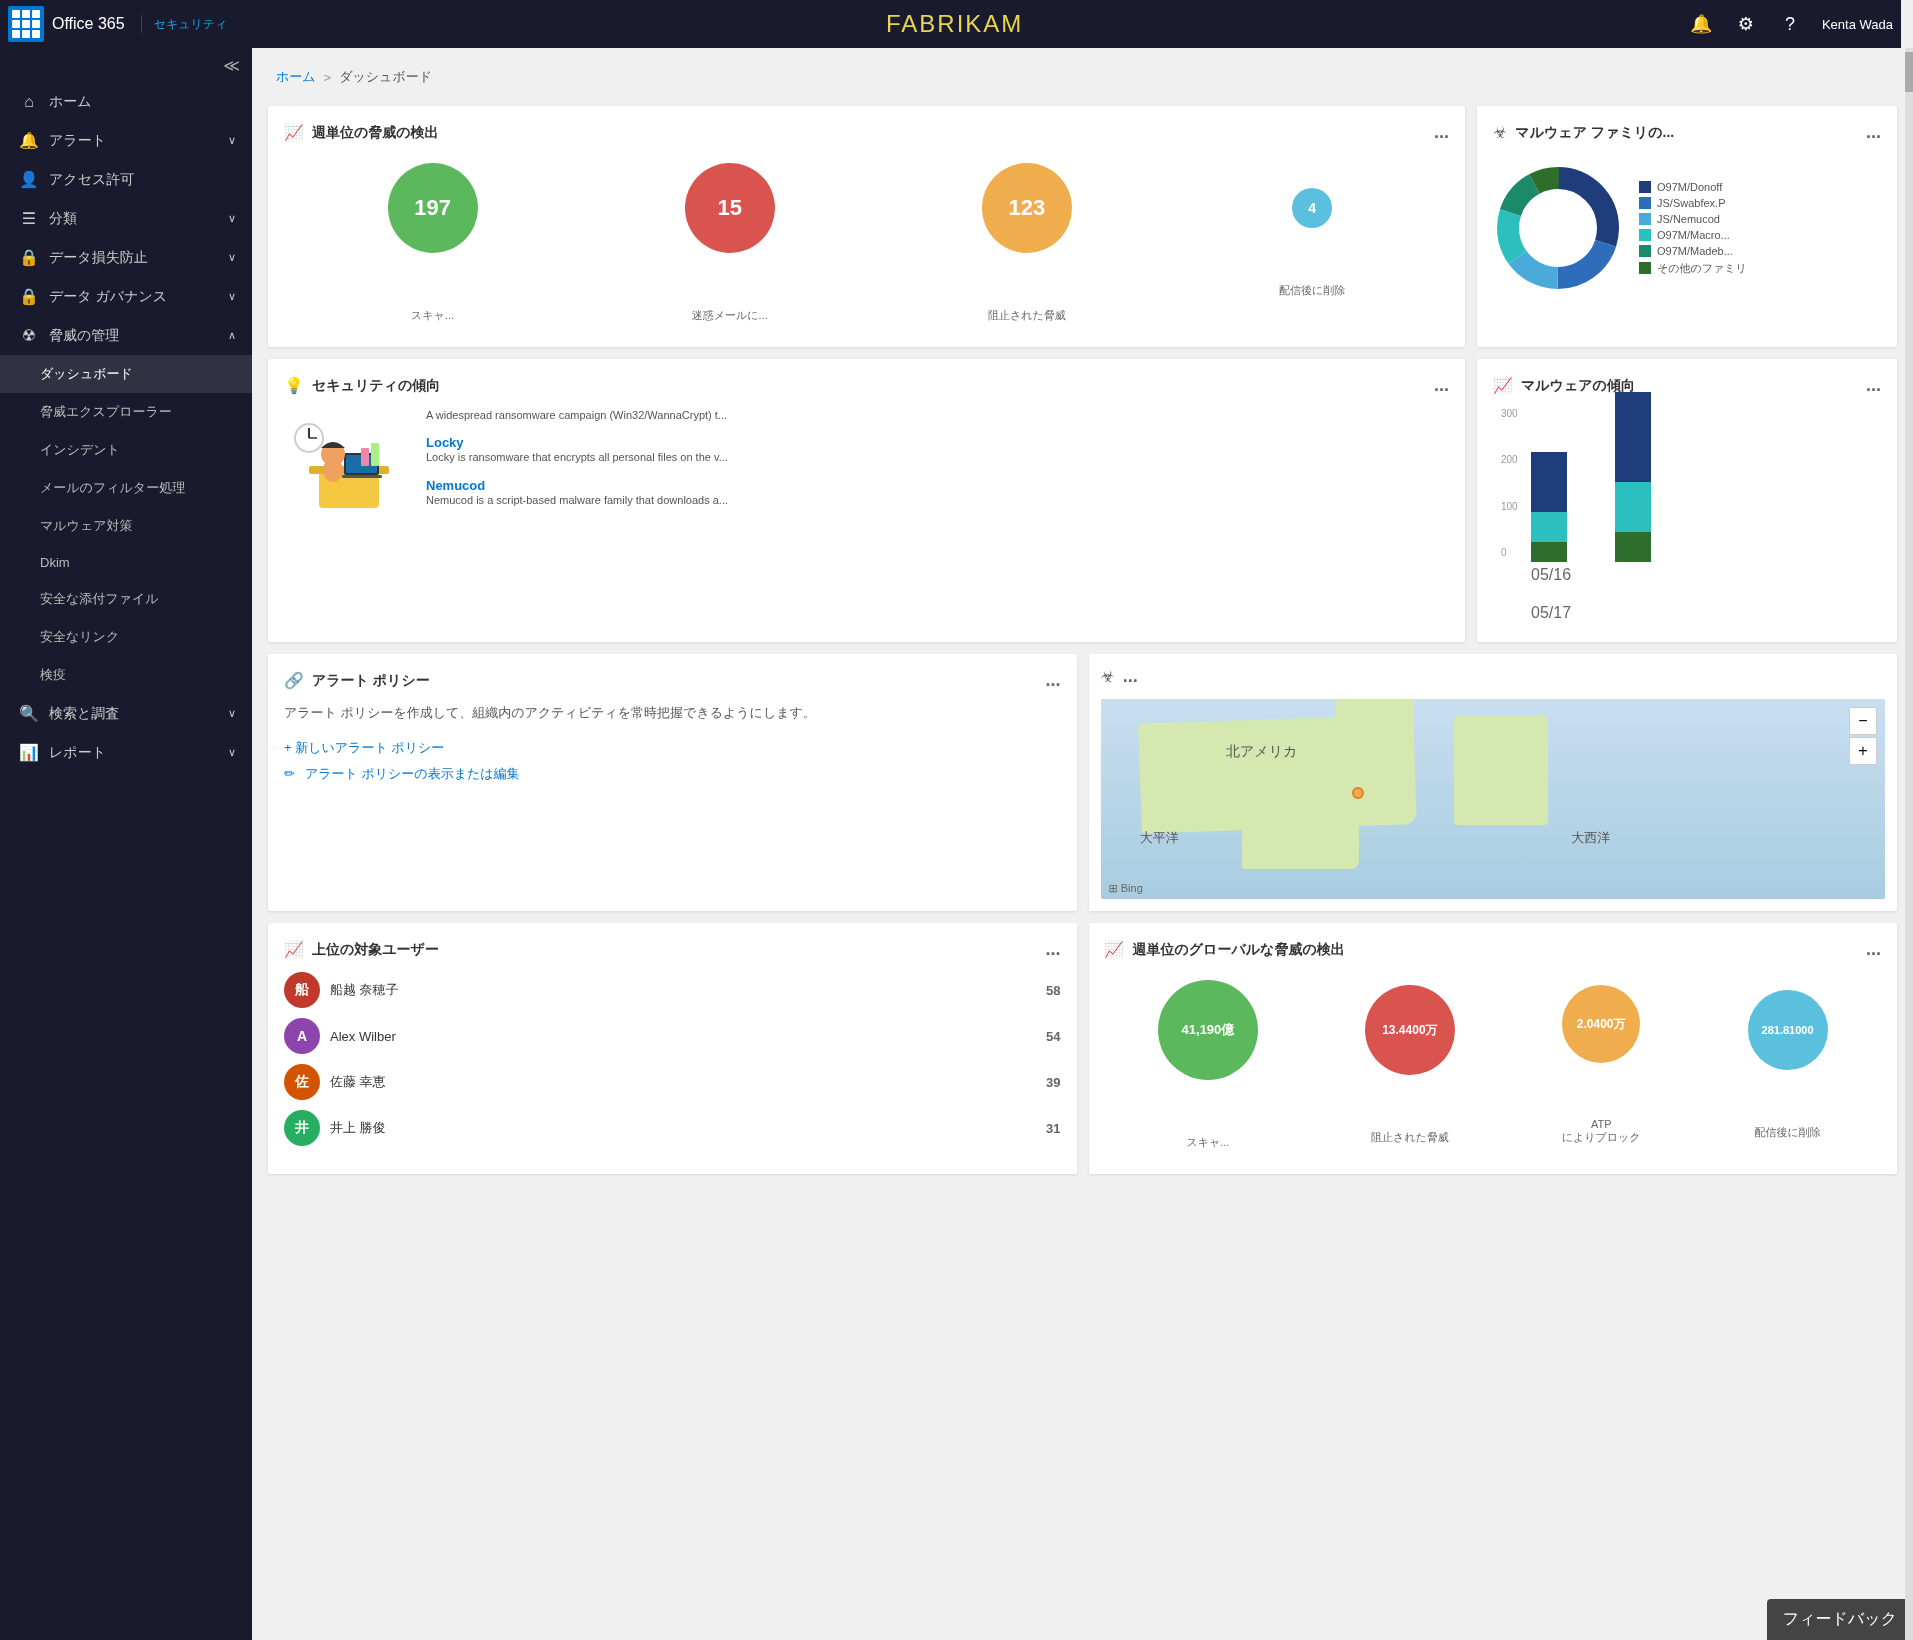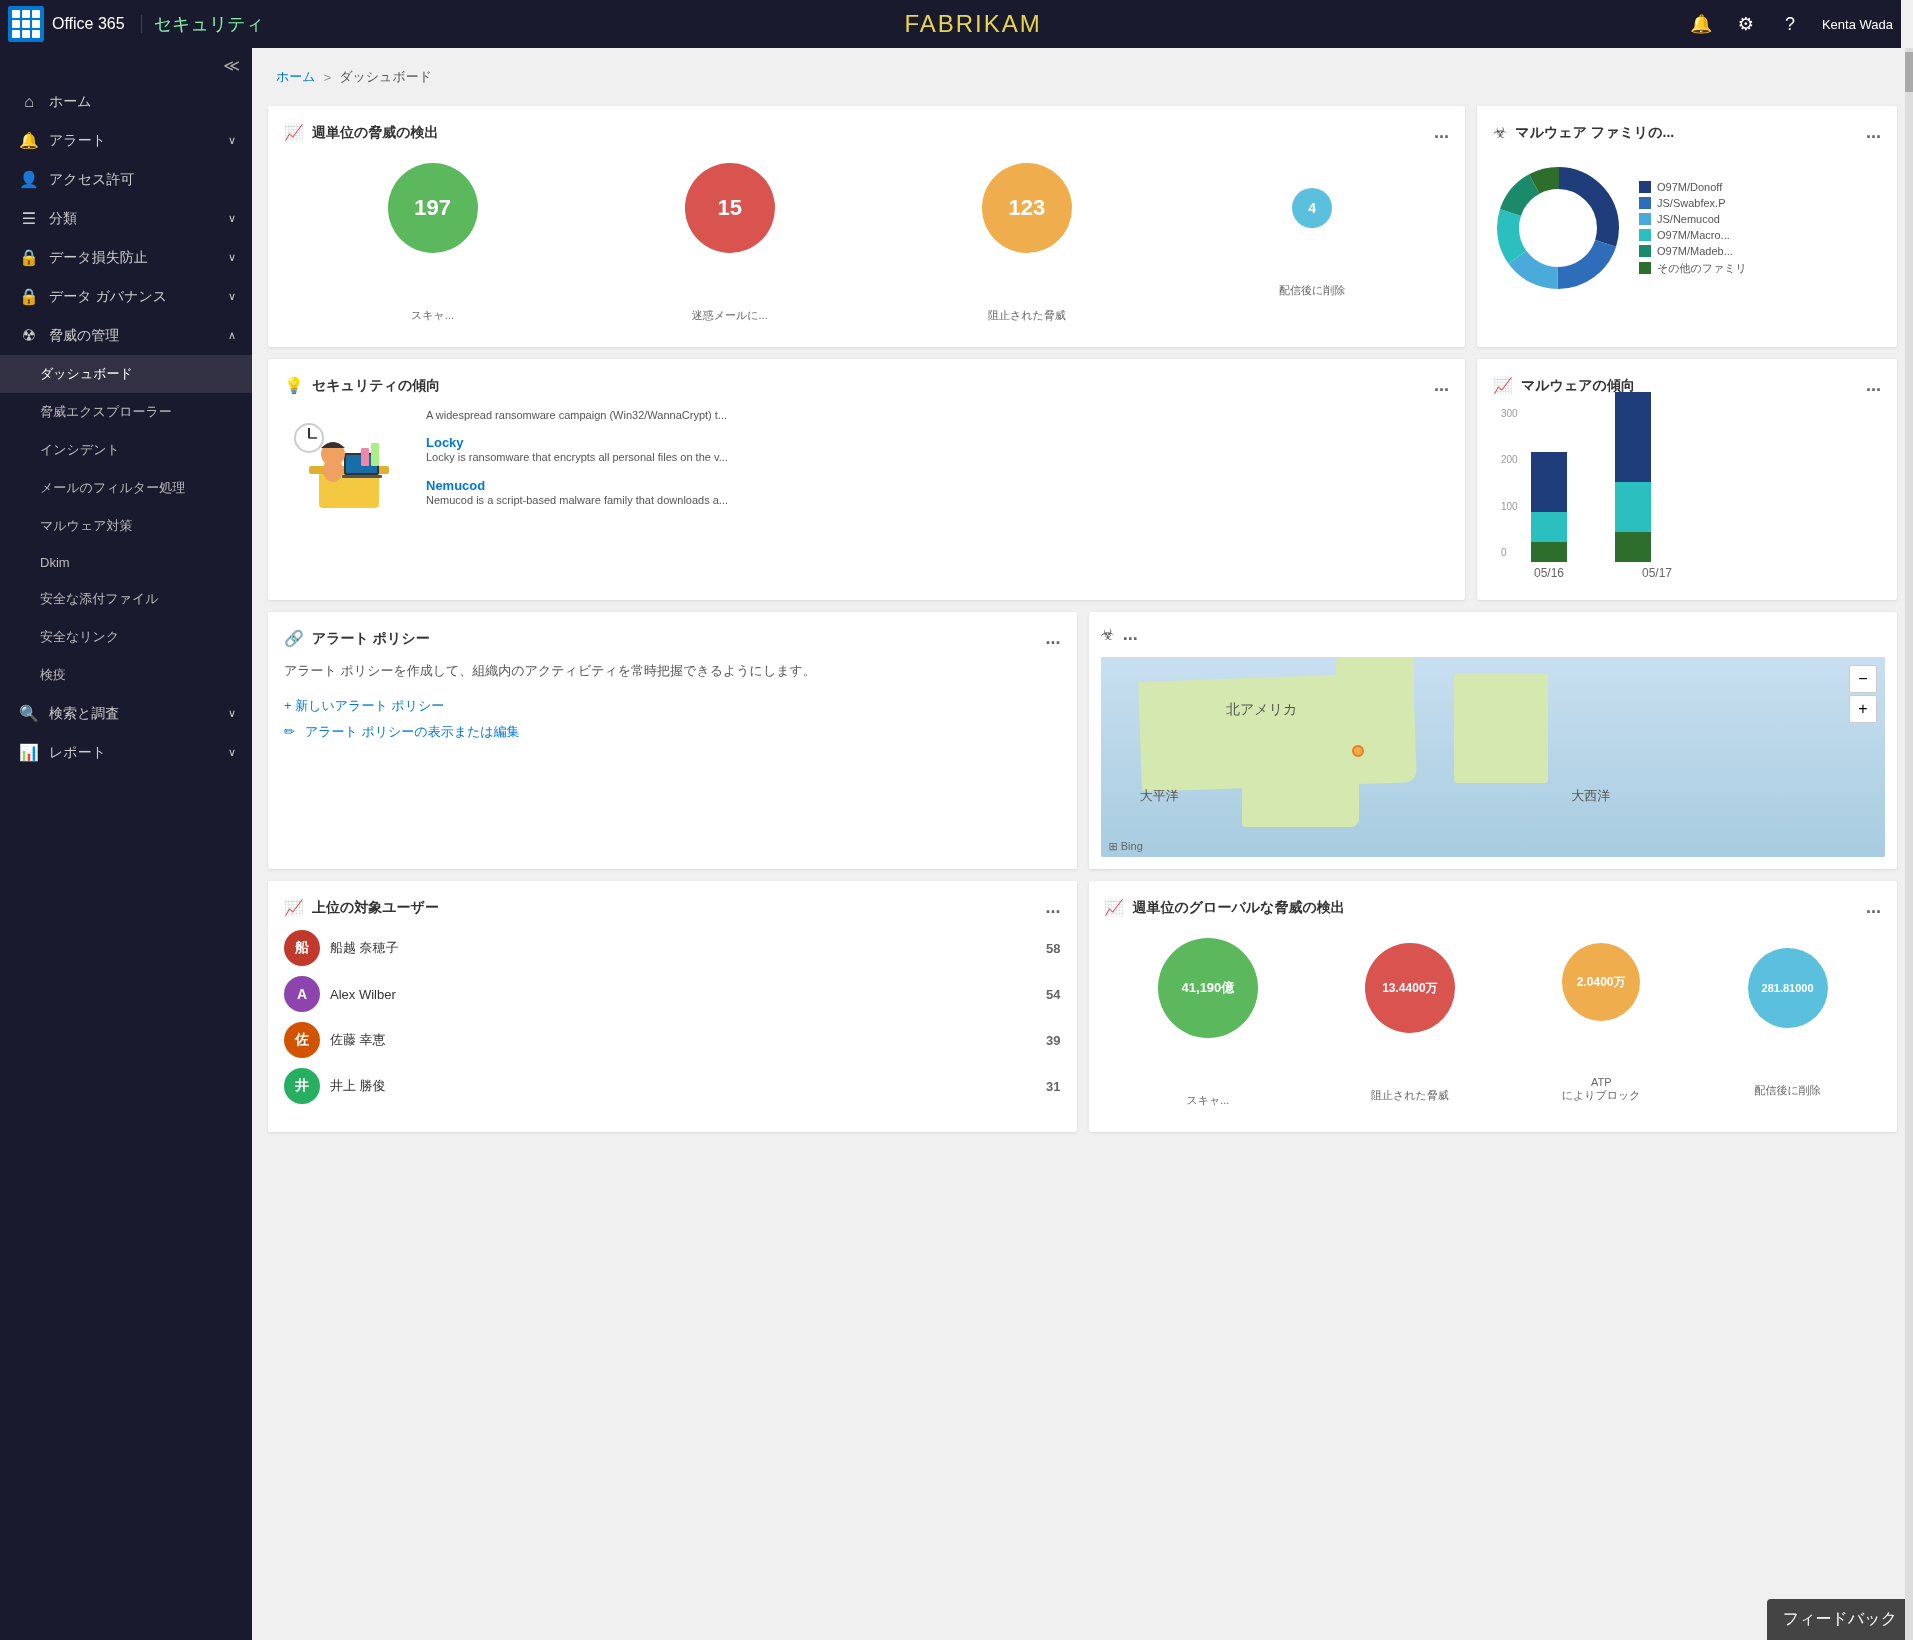--- a/index.html
+++ b/index.html
@@ -25,21 +25,21 @@
       margin-right: 8px;
     }
     .waffle-grid {
       display: grid; grid-template-columns: repeat(3,8px); gap: 2px;
     }
     .waffle-dot { width: 8px; height: 8px; background: white; border-radius: 1px; }
     .top-nav .app-name {
       color: white; font-size: 16px; font-weight: 400;
       border-right: 1px solid #444; padding-right: 16px; margin-right: 12px;
     }
-    .top-nav .section-name { color: #86efac; font-size: 18px; font-weight: 300; }
+    .top-nav .section-name { color: #0ea5e9; font-size: 12px; font-weight: 300; }
     .top-nav .brand-logo {
       flex: 1; text-align: center;
       font-size: 24px; font-weight: 400; letter-spacing: 2px;
       color: #e8d44d; font-family: 'Impact', sans-serif;
     }
     .top-nav .nav-icons {
       display: flex; align-items: center; gap: 4px;
     }
     .top-nav .nav-icon-btn {
       width: 40px; height: 40px;
@@ -464,21 +464,21 @@
             <div style="height:60px; background:#1f3d7a; width:36px;"></div>
           </div>
 
           <div style="display:flex; flex-direction:column-reverse; width:36px;">
             <div style="height:30px; background:#2d6e2d; width:36px;"></div>
             <div style="height:50px; background:#2cbfbf; width:36px;"></div>
             <div style="height:90px; background:#1f3d7a; width:36px;"></div>
           </div>
         </div>
 
-        <div style="display:flex; padding-left:30px; gap:72px; margin-top:4px; font-size:12px; color:#666;">
+        <div style="display:flex; padding-left:30px; gap:20px; margin-top:4px; font-size:16px; color:#666;flex-direction:column;">
           <span style="width:36px; text-align:center;">05/16</span>
           <span style="width:36px; text-align:center;">05/17</span>
         </div>
       </div>
     </div>
   </div>
 
   <div style="display:grid; grid-template-columns: 1fr 1fr; gap:12px; margin-bottom:12px;">
 
     <div class="card">

